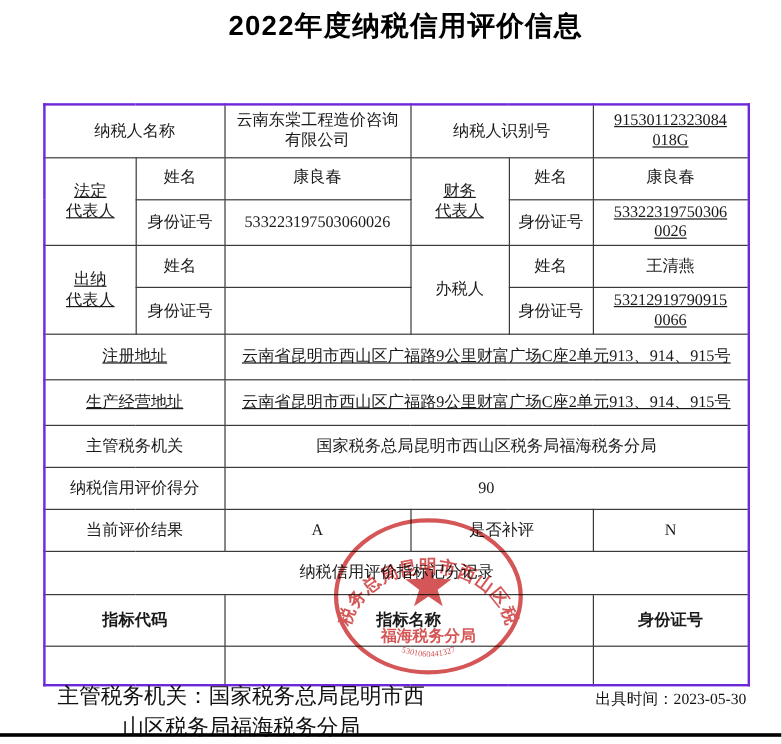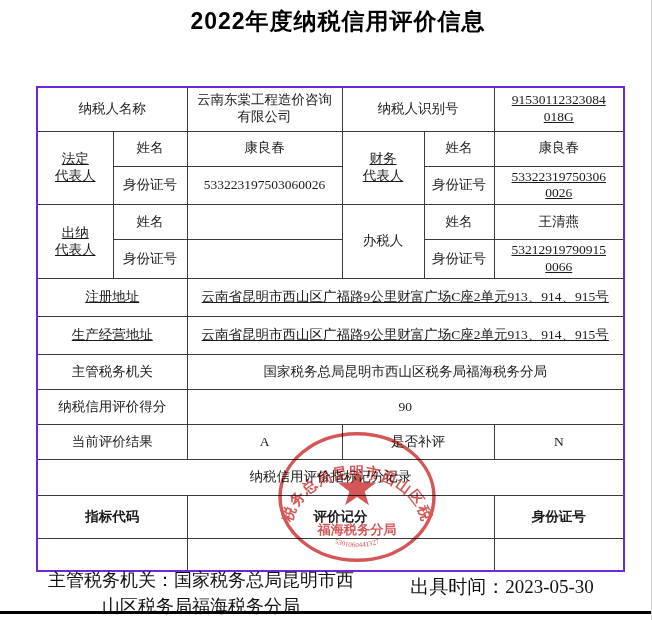--- a/index.html
+++ b/index.html
@@ -32,21 +32,21 @@
   .seal{
     position:absolute;left:276px;top:430px;width:162px;height:134px;
     opacity:.87;mix-blend-mode:multiply;pointer-events:none;
   }
   .footer-left{
     position:absolute;left:40px;top:567px;width:322px;
     text-align:center;font-size:18px;line-height:1.45;color:#111;
   }
   .footer-right{
     position:absolute;left:382px;top:574px;width:240px;
-    font-size:19px;color:#111;text-align:center;
+    font-size:13px;color:#111;text-align:right;
   }
   .bottom-bar{
     position:absolute;left:0;top:611px;width:652px;height:3px;background:#000;
   }
 </style>
 </head>
 <body>
 
 <div class="title">2022年度纳税信用评价信息</div>
 
@@ -120,21 +120,21 @@
       <td colspan="2">当前评价结果</td>
       <td>A</td>
       <td colspan="2">是否补评</td>
       <td>N</td>
     </tr>
     <tr class="h36">
       <td colspan="6">纳税信用评价指标记分记录</td>
     </tr>
     <tr class="h43">
       <td colspan="2">指标代码</td>
-      <td colspan="3">评价记分</td>
+      <td colspan="3">指标名称</td>
       <td>身份证号</td>
     </tr>
     <tr class="h32">
       <td colspan="2"></td>
       <td colspan="3"></td>
       <td></td>
     </tr>
   </tbody>
 </table>
 

